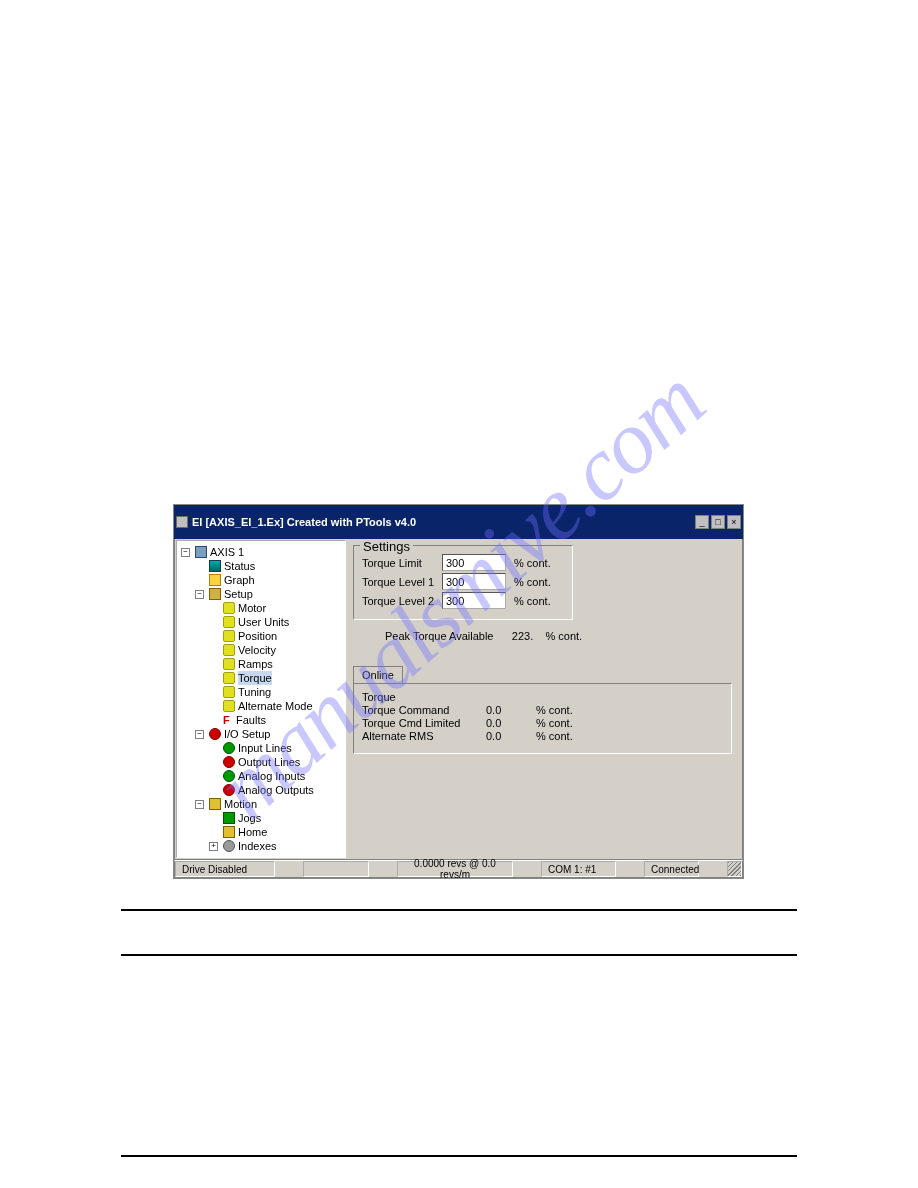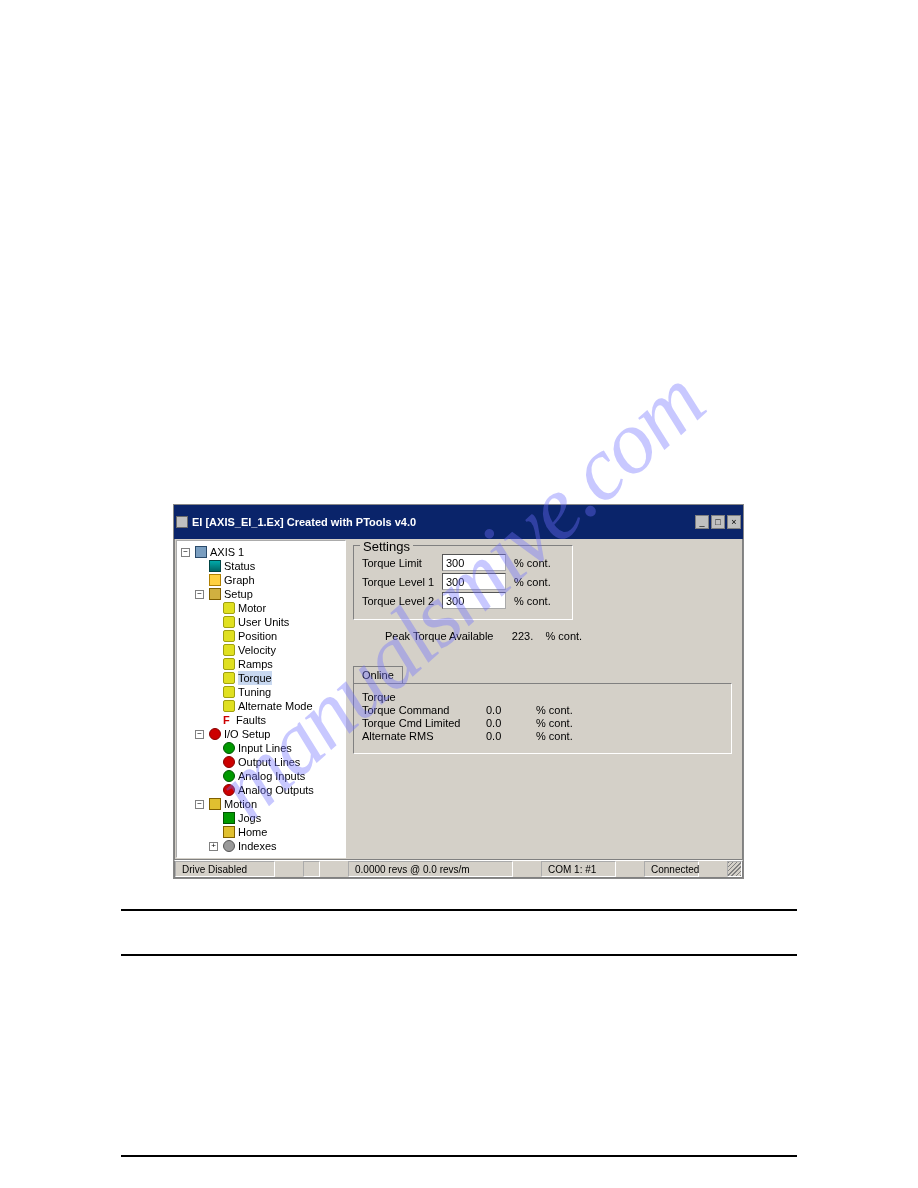--- a/index.html
+++ b/index.html
@@ -295,21 +295,21 @@
             <span>% cont.</span>
           </div>
         </div>
 
       </div>
     </div>
 
     <div class="statusbar">
       <div class="sb-cell" style="width:100px;">Drive Disabled</div>
       <div class="sb-spacer"></div>
-      <div class="sb-cell" style="width:165px;text-align:center;">0.0000 revs @ 0.0 revs/m</div>
+      <div class="sb-cell" style="width:116px;text-align:center;">0.0000 revs @ 0.0 revs/m</div>
       <div class="sb-cell" style="width:75px;">COM 1: #1</div>
       <div class="sb-cell" style="width:55px;">Connected</div>
       <div class="sb-grip"></div>
     </div>
   </div>
 
   <div class="hr1"></div>
   <div class="hr2"></div>
   <div class="hr3"></div>
 </div>

